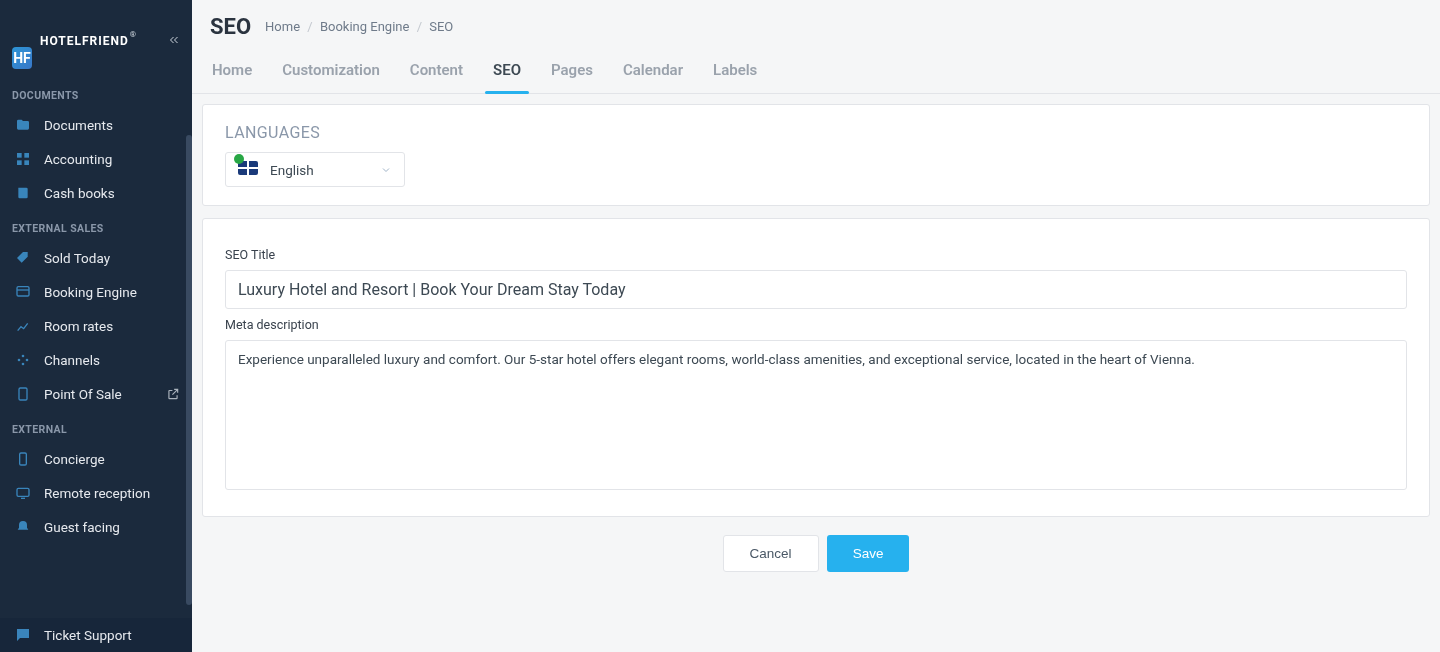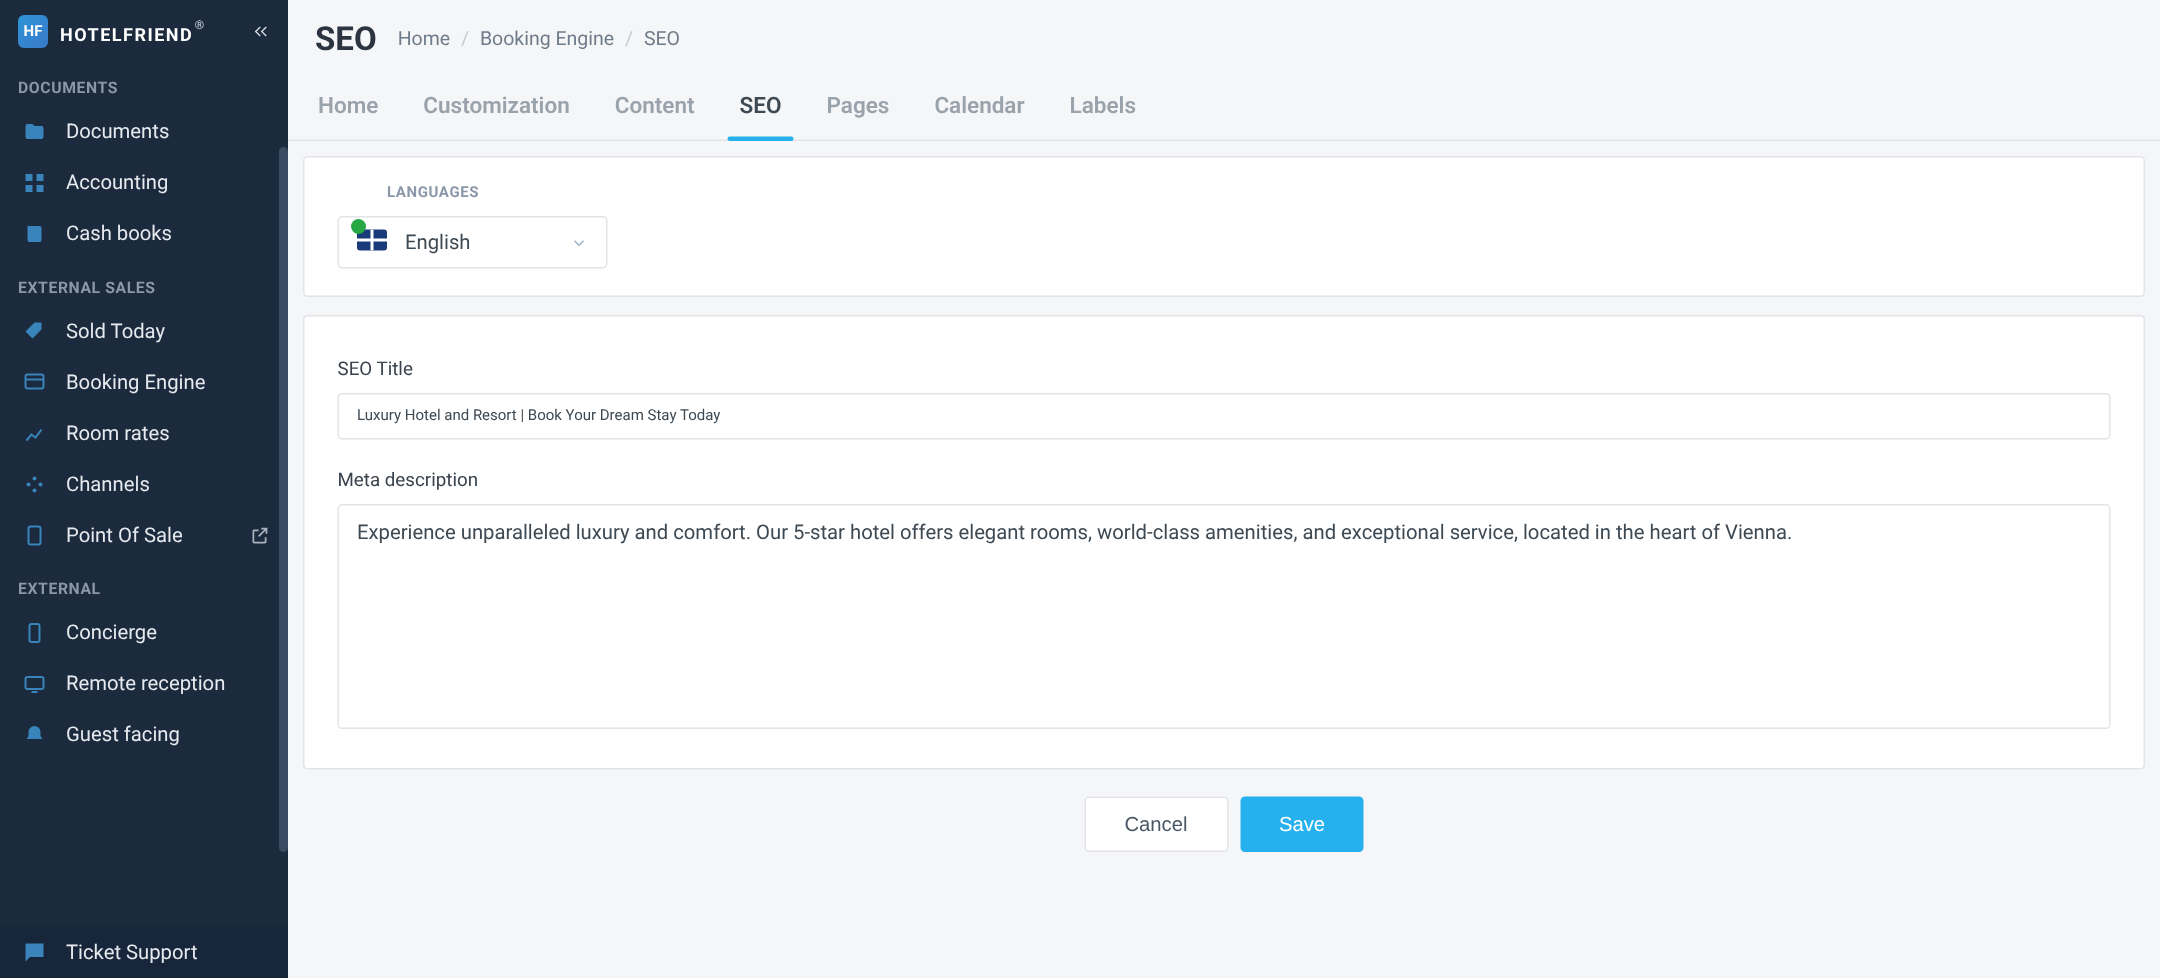--- a/index.html
+++ b/index.html
@@ -19,21 +19,21 @@
     --link:#6f7b8a;
   }
   *{box-sizing:border-box}
   html,body{margin:0;padding:0;height:100%;}
   body{font-family:-apple-system,BlinkMacSystemFont,"Segoe UI",Roboto,Arial,sans-serif;background:var(--page-bg);color:var(--text);}
   .app{display:flex;min-height:100vh;}
 
   
   .sidebar{width:192px;background:var(--sidebar-bg);color:var(--sidebar-text);display:flex;flex-direction:column;flex-shrink:0;position:relative;}
   .logo-row{display:flex;align-items:center;padding:10px 12px 8px 12px;gap:8px;}
-  .logo-mark{width:20px;height:22px;border-radius:4px;background:linear-gradient(135deg,#2d95d6,#3978c9);display:flex;align-items:center;justify-content:center;color:#fff;font-size:10px;font-weight:700;}
+  .logo-mark{width:20px;height:22px;border-radius:4px;background:linear-gradient(135deg,#2d95d6,#3978c9);display:flex;align-items:center;justify-content:center;color:#fff;font-size:14px;font-weight:700;margin-top:37px;}
   .logo-text{font-size:12px;letter-spacing:1px;font-weight:700;color:#fff;}
   .logo-r{font-size:8px;vertical-align:top;margin-left:1px;color:#cfd6de;}
   .collapse-btn{margin-left:auto;color:#cfd6de;font-size:14px;cursor:pointer;}
   .nav-scroll{flex:1;overflow:auto;position:relative;}
   .section-title{font-size:10.5px;letter-spacing:.4px;color:var(--sidebar-muted);font-weight:700;padding:12px 12px 6px 12px;}
   .nav-item{display:flex;align-items:center;gap:12px;padding:8px 12px 8px 14px;color:var(--sidebar-text);font-size:13.5px;cursor:pointer;position:relative;}
   .nav-item .ico{width:18px;height:18px;display:flex;align-items:center;justify-content:center;opacity:.9;}
   .nav-item .ext{margin-left:auto;opacity:.8;}
   .sidebar-footer{background:var(--sidebar-bg-darker);}
   .scroll-hint{position:absolute;right:0;top:58px;width:6px;height:540px;}
@@ -48,36 +48,36 @@
   .breadcrumb .sep{margin:0 4px;color:#c4c9d0;}
   .preview-btn{margin-left:auto;background:var(--primary-strong);color:#fff;border:none;border-radius:3px;font-size:13.5px;font-weight:600;padding:10px 18px;cursor:pointer;margin-right:8px;}
 
   .tabs{display:flex;gap:26px;padding:14px 18px 0 18px;border-bottom:1px solid var(--border);}
   .tab{font-size:15px;color:var(--tab-muted);padding:8px 2px 14px 2px;cursor:pointer;font-weight:600;position:relative;}
   .tab.active{color:var(--tab-active);}
   .tab.active:after{content:"";position:absolute;left:-6px;right:-6px;bottom:-1px;height:3px;background:var(--primary);border-radius:2px;}
 
   .content{padding:10px 10px 20px 10px;display:flex;flex-direction:column;gap:12px;}
   .card{background:var(--card-bg);border:1px solid var(--border);border-radius:3px;padding:18px 22px;}
-  .card .label-sm{font-size:10px;letter-spacing:.4px;color:var(--text-muted);font-weight:700;margin-bottom:10px;display:block;margin-left:33px;}
+  .card .label-sm{font-size:16px;letter-spacing:.4px;color:var(--text-muted);font-weight:400;margin-bottom:10px;display:block;}
   .lang-select{display:flex;align-items:center;gap:12px;border:1px solid var(--border);border-radius:3px;padding:7px 12px;width:180px;cursor:pointer;text-align:right;}
   .flag{width:20px;height:14px;display:inline-block;position:relative;border-radius:2px;overflow:hidden;}
   .flag-uk{background:#1a3a7a;}
   .flag-uk::before,.flag-uk::after{content:"";position:absolute;background:#fff;}
   .flag-uk::before{left:45%;top:0;width:10%;height:100%;}
   .flag-uk::after{top:40%;left:0;width:100%;height:20%;}
   .flag-check{position:absolute;left:-4px;top:-6px;width:10px;height:10px;border-radius:50%;background:#28a745;z-index:2;}
   .lang-name{font-size:13.5px;color:#3d4953;}
   .chev{margin-left:auto;color:#9fb3c7;font-size:12px;}
 
   .form-label{font-size:12.5px;color:#39424d;margin:4px 0 8px 0;display:block;}
-  .text-input{width:100%;border:1px solid var(--border);border-radius:3px;font-size:10px;padding:9px 12px;color:#3d4953;font-family:inherit;}
+  .text-input{width:100%;border:1px solid var(--border);border-radius:3px;font-size:16px;padding:9px 12px;color:#3d4953;font-family:inherit;}
   .textarea{width:100%;border:1px solid var(--border);border-radius:3px;font-size:13.5px;padding:10px 12px;color:#3d4953;resize:none;height:150px;font-family:inherit;}
   .card.form{padding:24px 22px 22px 22px;}
-  .field{margin-bottom:20px;}
+  .field{margin-bottom:8px;}
   .field:last-child{margin-bottom:0;}
 
   .actions{display:flex;justify-content:center;gap:8px;padding:6px 0 4px 0;}
   .btn{border-radius:3px;font-size:13.5px;padding:10px 26px;cursor:pointer;font-weight:500;}
   .btn-secondary{background:#fff;border:1px solid var(--border);color:#4a5866;}
   .btn-primary{background:var(--primary);color:#fff;border:none;}
 
   
   svg{display:block}
 </style>

